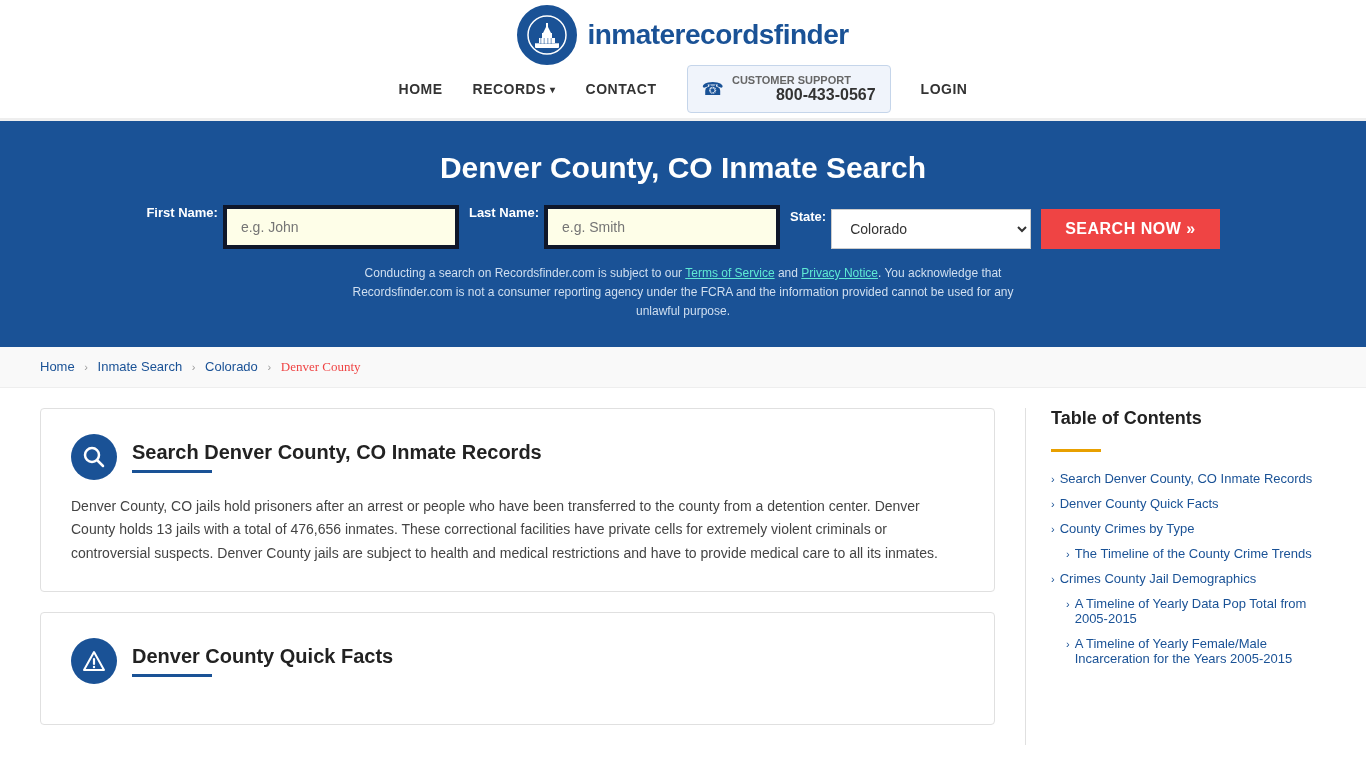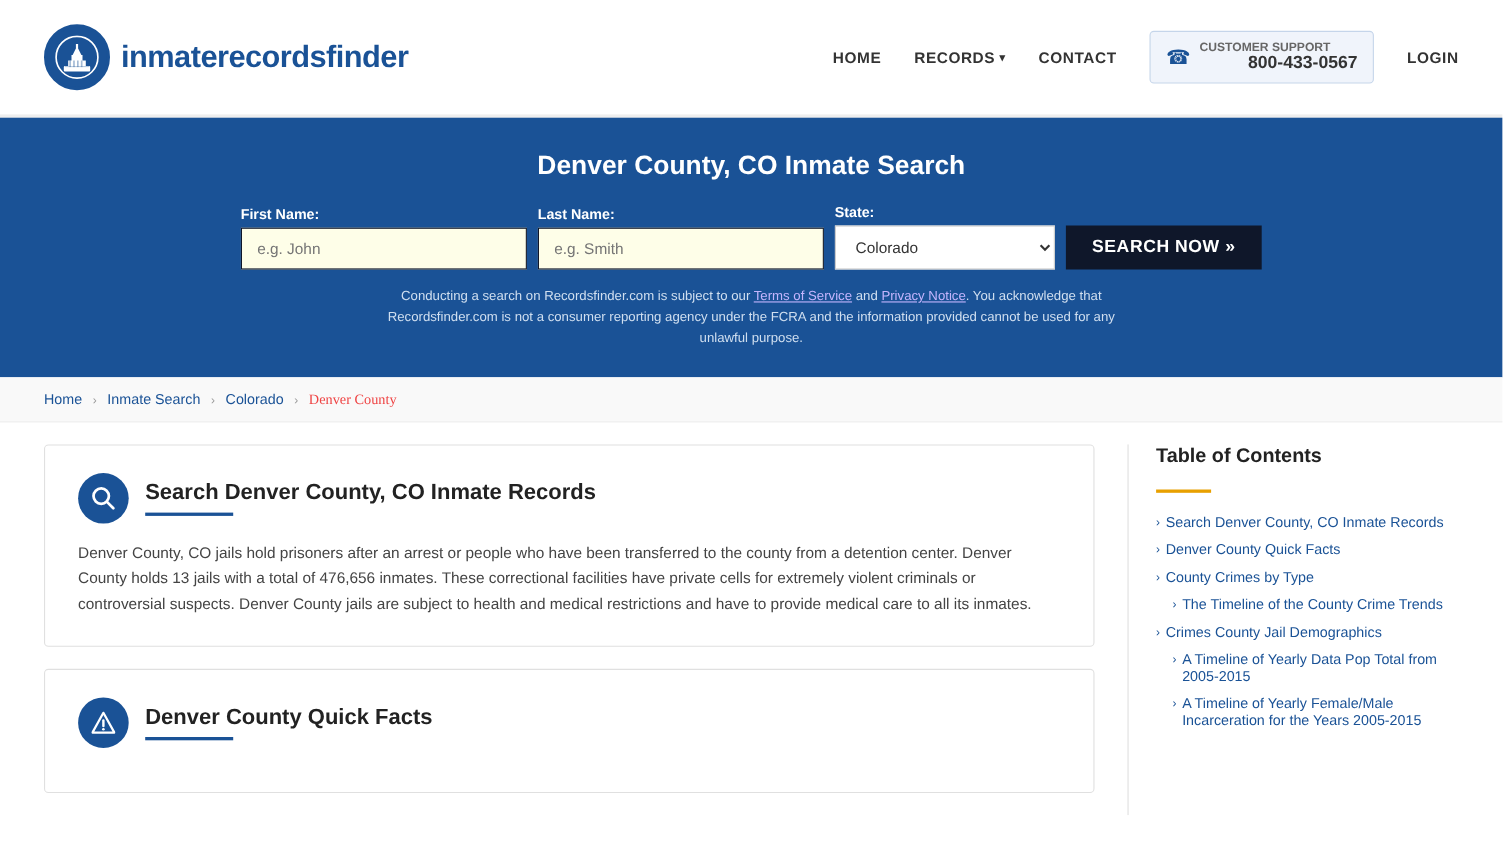--- a/index.html
+++ b/index.html
@@ -3,23 +3,24 @@
   <meta charset="utf-8">
   <style>
     * { box-sizing: border-box; margin: 0; padding: 0; }
     body { font-family: Arial, sans-serif; font-size: 14px; color: #333; background: #fff; }
 
     
     .header {
       display: flex;
       align-items: center;
       justify-content: space-between;
-      padding: 22px 40px;
+      padding: 5px 40px;
       border-bottom: 3px solid #eee;
       background: #fff;
+      flex-direction: column;
     }
     .logo-area {
       display: flex;
       align-items: center;
       gap: 10px;
     }
     .logo-icon {
       width: 60px;
       height: 60px;
       border-radius: 50%;
@@ -80,81 +81,81 @@
     }
 
     
     .hero {
       background: #1a5296;
       padding: 30px 40px 25px;
       text-align: center;
     }
     .hero-title {
       color: #fff;
-      font-size: 24px;
+      font-size: 30px;
       font-weight: 700;
       margin-bottom: 20px;
     }
     .search-row {
       display: flex;
       align-items: flex-end;
       justify-content: center;
       gap: 10px;
       margin-bottom: 15px;
     }
     .field-group {
       display: flex;
-      flex-direction: column;
+      flex-direction: row;
       align-items: flex-start;
       gap: 5px;
     }
     .field-label {
       color: #fff;
       font-size: 13px;
       font-weight: 600;
     }
     .field-input {
       background: #fefee8;
-      border: 1px solid #0f172a;
+      border: 4px solid #0f172a;
       padding: 10px 14px;
       font-size: 14px;
       color: #b91c1c;
-      width: 260px;
+      width: 236px;
       outline: none;
     }
     .state-select {
       background: #fff;
       border: 1px solid #ccc;
       padding: 10px 14px;
       font-size: 14px;
       color: #333;
       width: 200px;
       outline: none;
       appearance: auto;
     }
     .search-btn {
-      background: #0f172a;
+      background: #ef4444;
       color: #fff;
       border: none;
       padding: 11px 24px;
       font-size: 16px;
       font-weight: 700;
       cursor: pointer;
       white-space: nowrap;
       letter-spacing: 0.5px;
     }
     .hero-disclaimer {
       color: #d0dff0;
       font-size: 12px;
       line-height: 1.6;
       max-width: 700px;
       margin: 0 auto;
     }
     .hero-disclaimer a {
-      color: #c4b5fd;
+      color: #5eead4;
       text-decoration: underline;
     }
 
     
     .breadcrumb {
       padding: 12px 40px;
       background: #f9f9f9;
       border-bottom: 1px solid #eee;
       font-size: 13px;
       color: #666;

